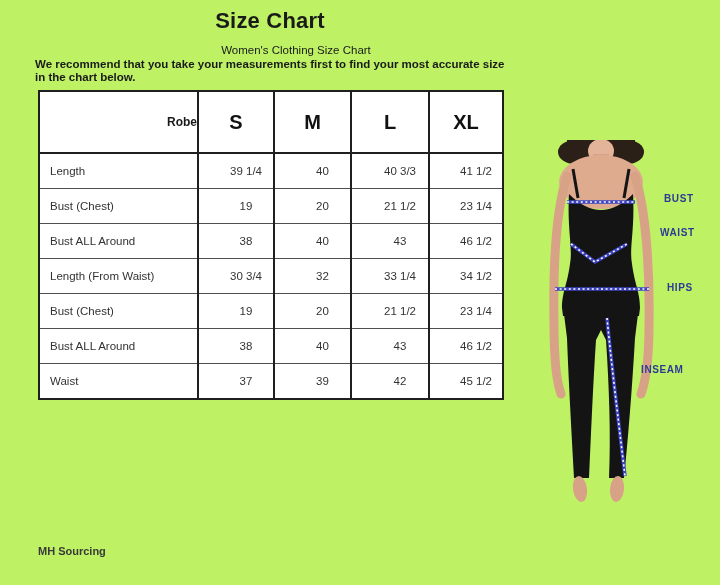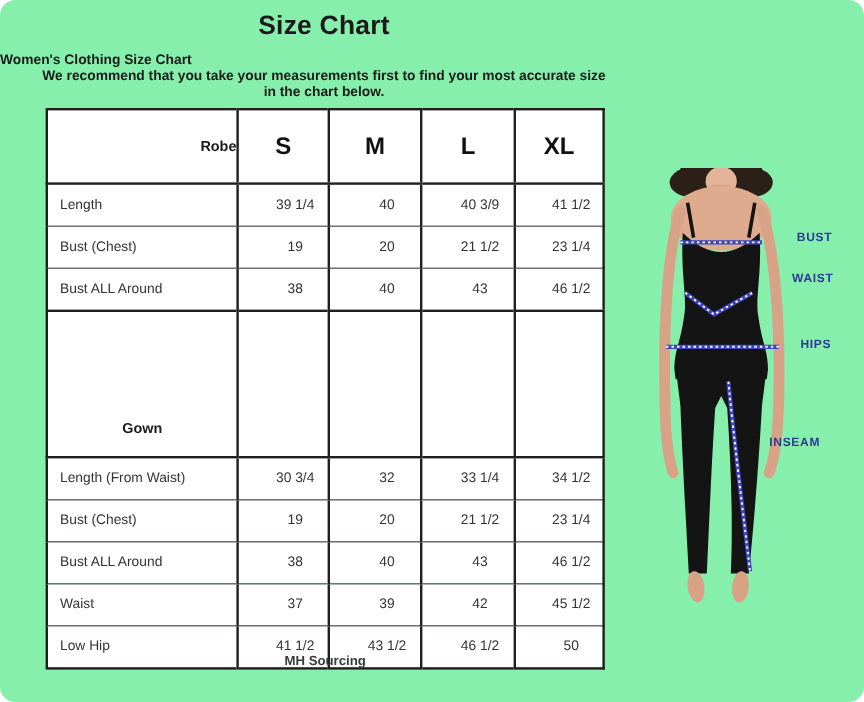--- a/index.html
+++ b/index.html
@@ -1,31 +1,31 @@
 <!DOCTYPE html>
 <html><head>
 <meta charset="utf-8">
 <style>
   html,body { margin:0; padding:0; background:#ffffff; }
   .page {
-    position:relative; width:720px; height:585px; background:#86efac;
-    font-family:"Liberation Sans", sans-serif; color:#2b2b2b; overflow:hidden;border-radius:13px;
+    position:relative; width:720px; height:585px; background:#bef264;
+    font-family:"Liberation Sans", sans-serif; color:#2b2b2b; overflow:hidden;
   }
 
   
   .title {
     position:absolute; top:8px; left:0; width:540px; text-align:center;
     font-size:22px; font-weight:bold; color:#1a1a1a; letter-spacing:0.2px;
   }
   .subtitle {
-    position:absolute; top:44px; left:0; width:540px; text-align:left;
-    font-size:11.5px; font-weight:bold; color:#1a1a1a;
+    position:absolute; top:44px; left:0; width:540px; text-align:center;
+    font-size:11.5px; font-weight:normal; color:#1a1a1a;padding-left:26px;
   }
   .reco {
-    position:absolute; top:58px; left:35px; width:470px; text-align:center;
+    position:absolute; top:58px; left:35px; width:470px; text-align:left;
     font-size:11.5px; font-weight:bold; color:#1a1a1a; line-height:13px;
   }
 
   
   table.size-table {
     position:absolute; left:38px; top:90px;
     border-collapse:collapse; table-layout:fixed; width:466px;
     border:2px solid #1f1f1f;
   }
   .size-table col.c0 { width:159px; }
@@ -42,21 +42,21 @@
   th.sizehead { font-size:20px; font-weight:bold; text-align:center; color:#111; }
   td.rowlabel { text-align:left; padding-left:10px; font-size:11.5px; color:#333; }
   td.val { text-align:center; font-size:11.5px; color:#333;padding-left:20px; }
   tr.datarow td { height:34px;margin-left:29px; }
   tr.gownrow td { height:104px; border-top:2px solid #1f1f1f; border-bottom:2px solid #1f1f1f; }
   td.gownlabel {
     text-align:center; vertical-align:bottom; padding-bottom:16px;
     font-size:12px; font-weight:bold; color:#1a1a1a;
   }
   .credit {
-    position:absolute; left:38px; top:545px; width:466px; text-align:center;
+    position:absolute; left:38px; top:545px; width:466px; text-align:left;
     font-size:11px; font-weight:bold; color:#3a3a3a;
   }
 
   
   .figure-wrap { position:absolute; left:527px; top:140px; width:192px; height:415px; }
   .figure-wrap svg { position:absolute; left:0; top:0; }
   .fig-label {
     position:absolute; font-size:10px; font-weight:bold; letter-spacing:0.6px;
     color:#2d3a96; white-space:nowrap;
   }
@@ -88,45 +88,38 @@
       <th class="sizehead">S</th>
       <th class="sizehead">M</th>
       <th class="sizehead">L</th>
       <th class="sizehead">XL</th>
     </tr>
 
     <tr class="datarow">
       <td class="rowlabel">Length</td>
       <td class="val">39 1/4</td>
       <td class="val">40</td>
-      <td class="val">40 3/9</td>
+      <td class="val">40 3/3</td>
       <td class="val">41 1/2</td>
     </tr>
     <tr class="datarow">
       <td class="rowlabel">Bust (Chest)</td>
       <td class="val">19</td>
       <td class="val">20</td>
       <td class="val">21 1/2</td>
       <td class="val">23 1/4</td>
     </tr>
     <tr class="datarow">
       <td class="rowlabel">Bust ALL Around</td>
       <td class="val">38</td>
       <td class="val">40</td>
       <td class="val">43</td>
       <td class="val">46 1/2</td>
     </tr>
 
-    <tr class="gownrow">
-      <td class="gownlabel">Gown</td>
-      <td class="val"></td>
-      <td class="val"></td>
-      <td class="val"></td>
-      <td class="val"></td>
-    </tr>
 
     <tr class="datarow">
       <td class="rowlabel">Length (From Waist)</td>
       <td class="val">30 3/4</td>
       <td class="val">32</td>
       <td class="val">33 1/4</td>
       <td class="val">34 1/2</td>
     </tr>
     <tr class="datarow">
       <td class="rowlabel">Bust (Chest)</td>
@@ -142,27 +135,20 @@
       <td class="val">43</td>
       <td class="val">46 1/2</td>
     </tr>
     <tr class="datarow">
       <td class="rowlabel">Waist</td>
       <td class="val">37</td>
       <td class="val">39</td>
       <td class="val">42</td>
       <td class="val">45 1/2</td>
     </tr>
-    <tr class="datarow">
-      <td class="rowlabel">Low Hip</td>
-      <td class="val">41 1/2</td>
-      <td class="val">43 1/2</td>
-      <td class="val">46 1/2</td>
-      <td class="val">50</td>
-    </tr>
   </tbody>
     </table>
 
   <div class="credit">MH Sourcing</div>
 
   <div class="figure-wrap">
     <svg width="135" height="370" viewBox="0 0 135 370" aria-hidden="true">
 
       <g>
         <ellipse cx="48" cy="12" rx="17" ry="12" fill="#2b2017"></ellipse>

